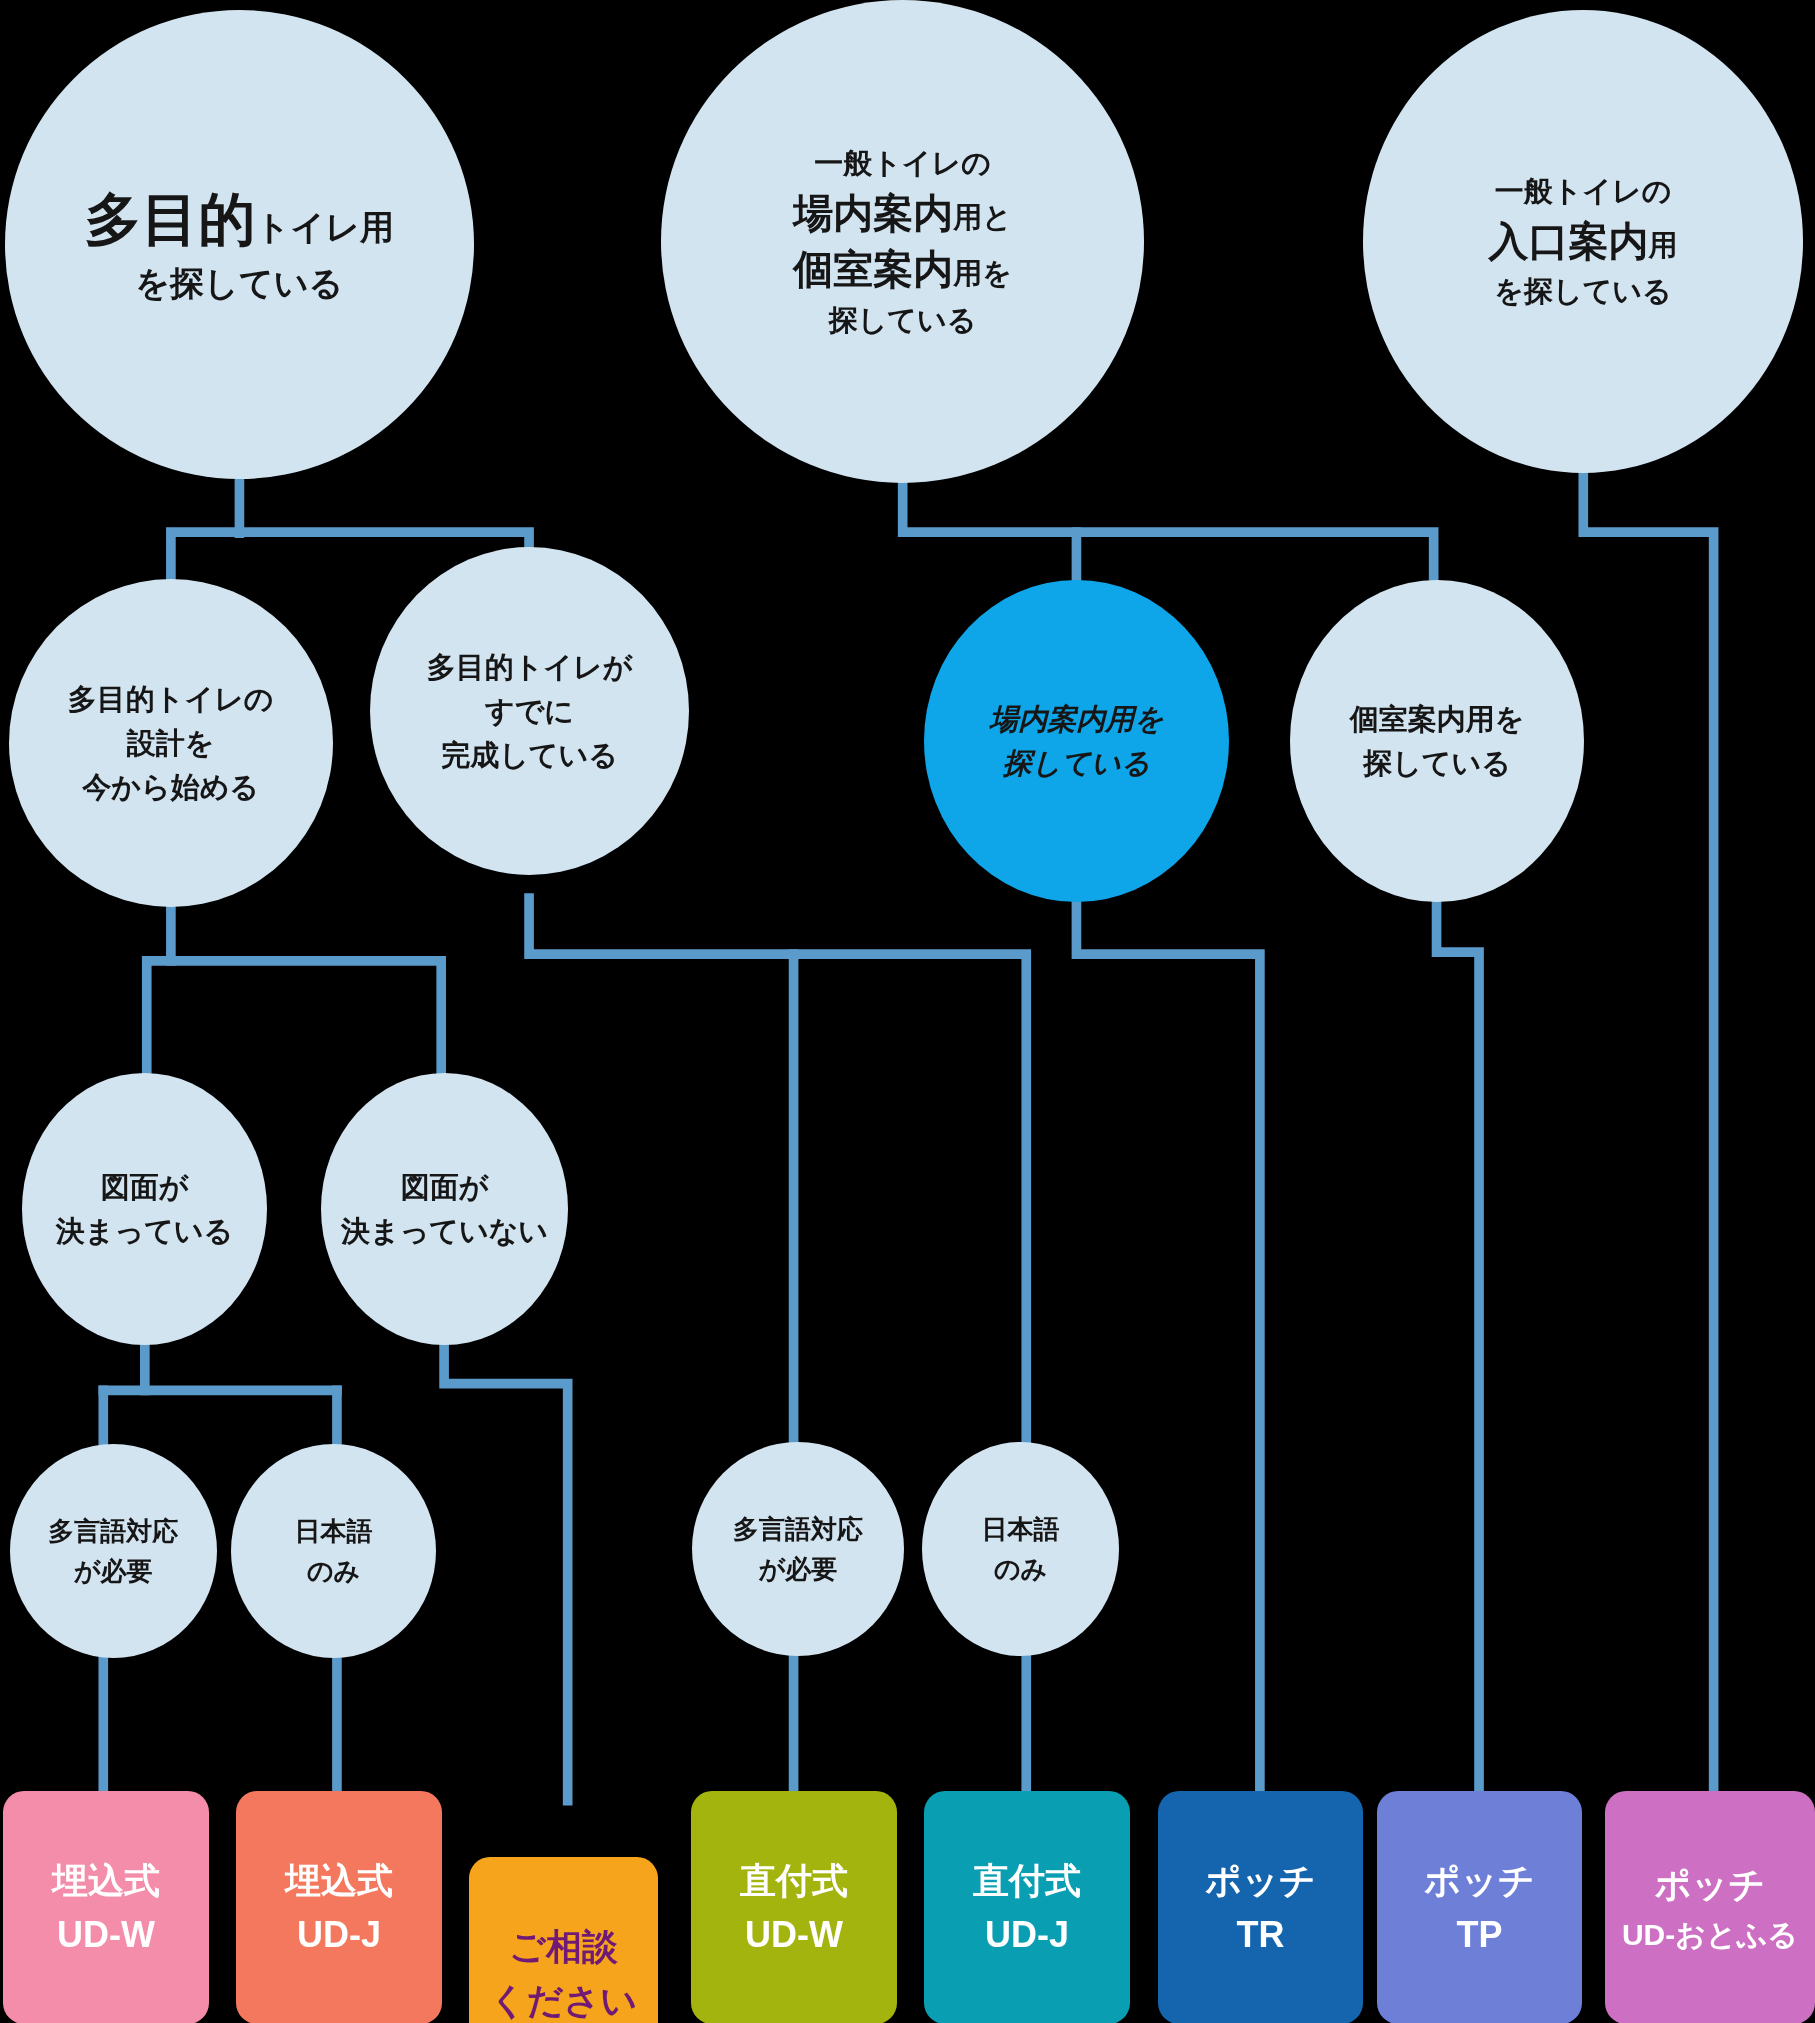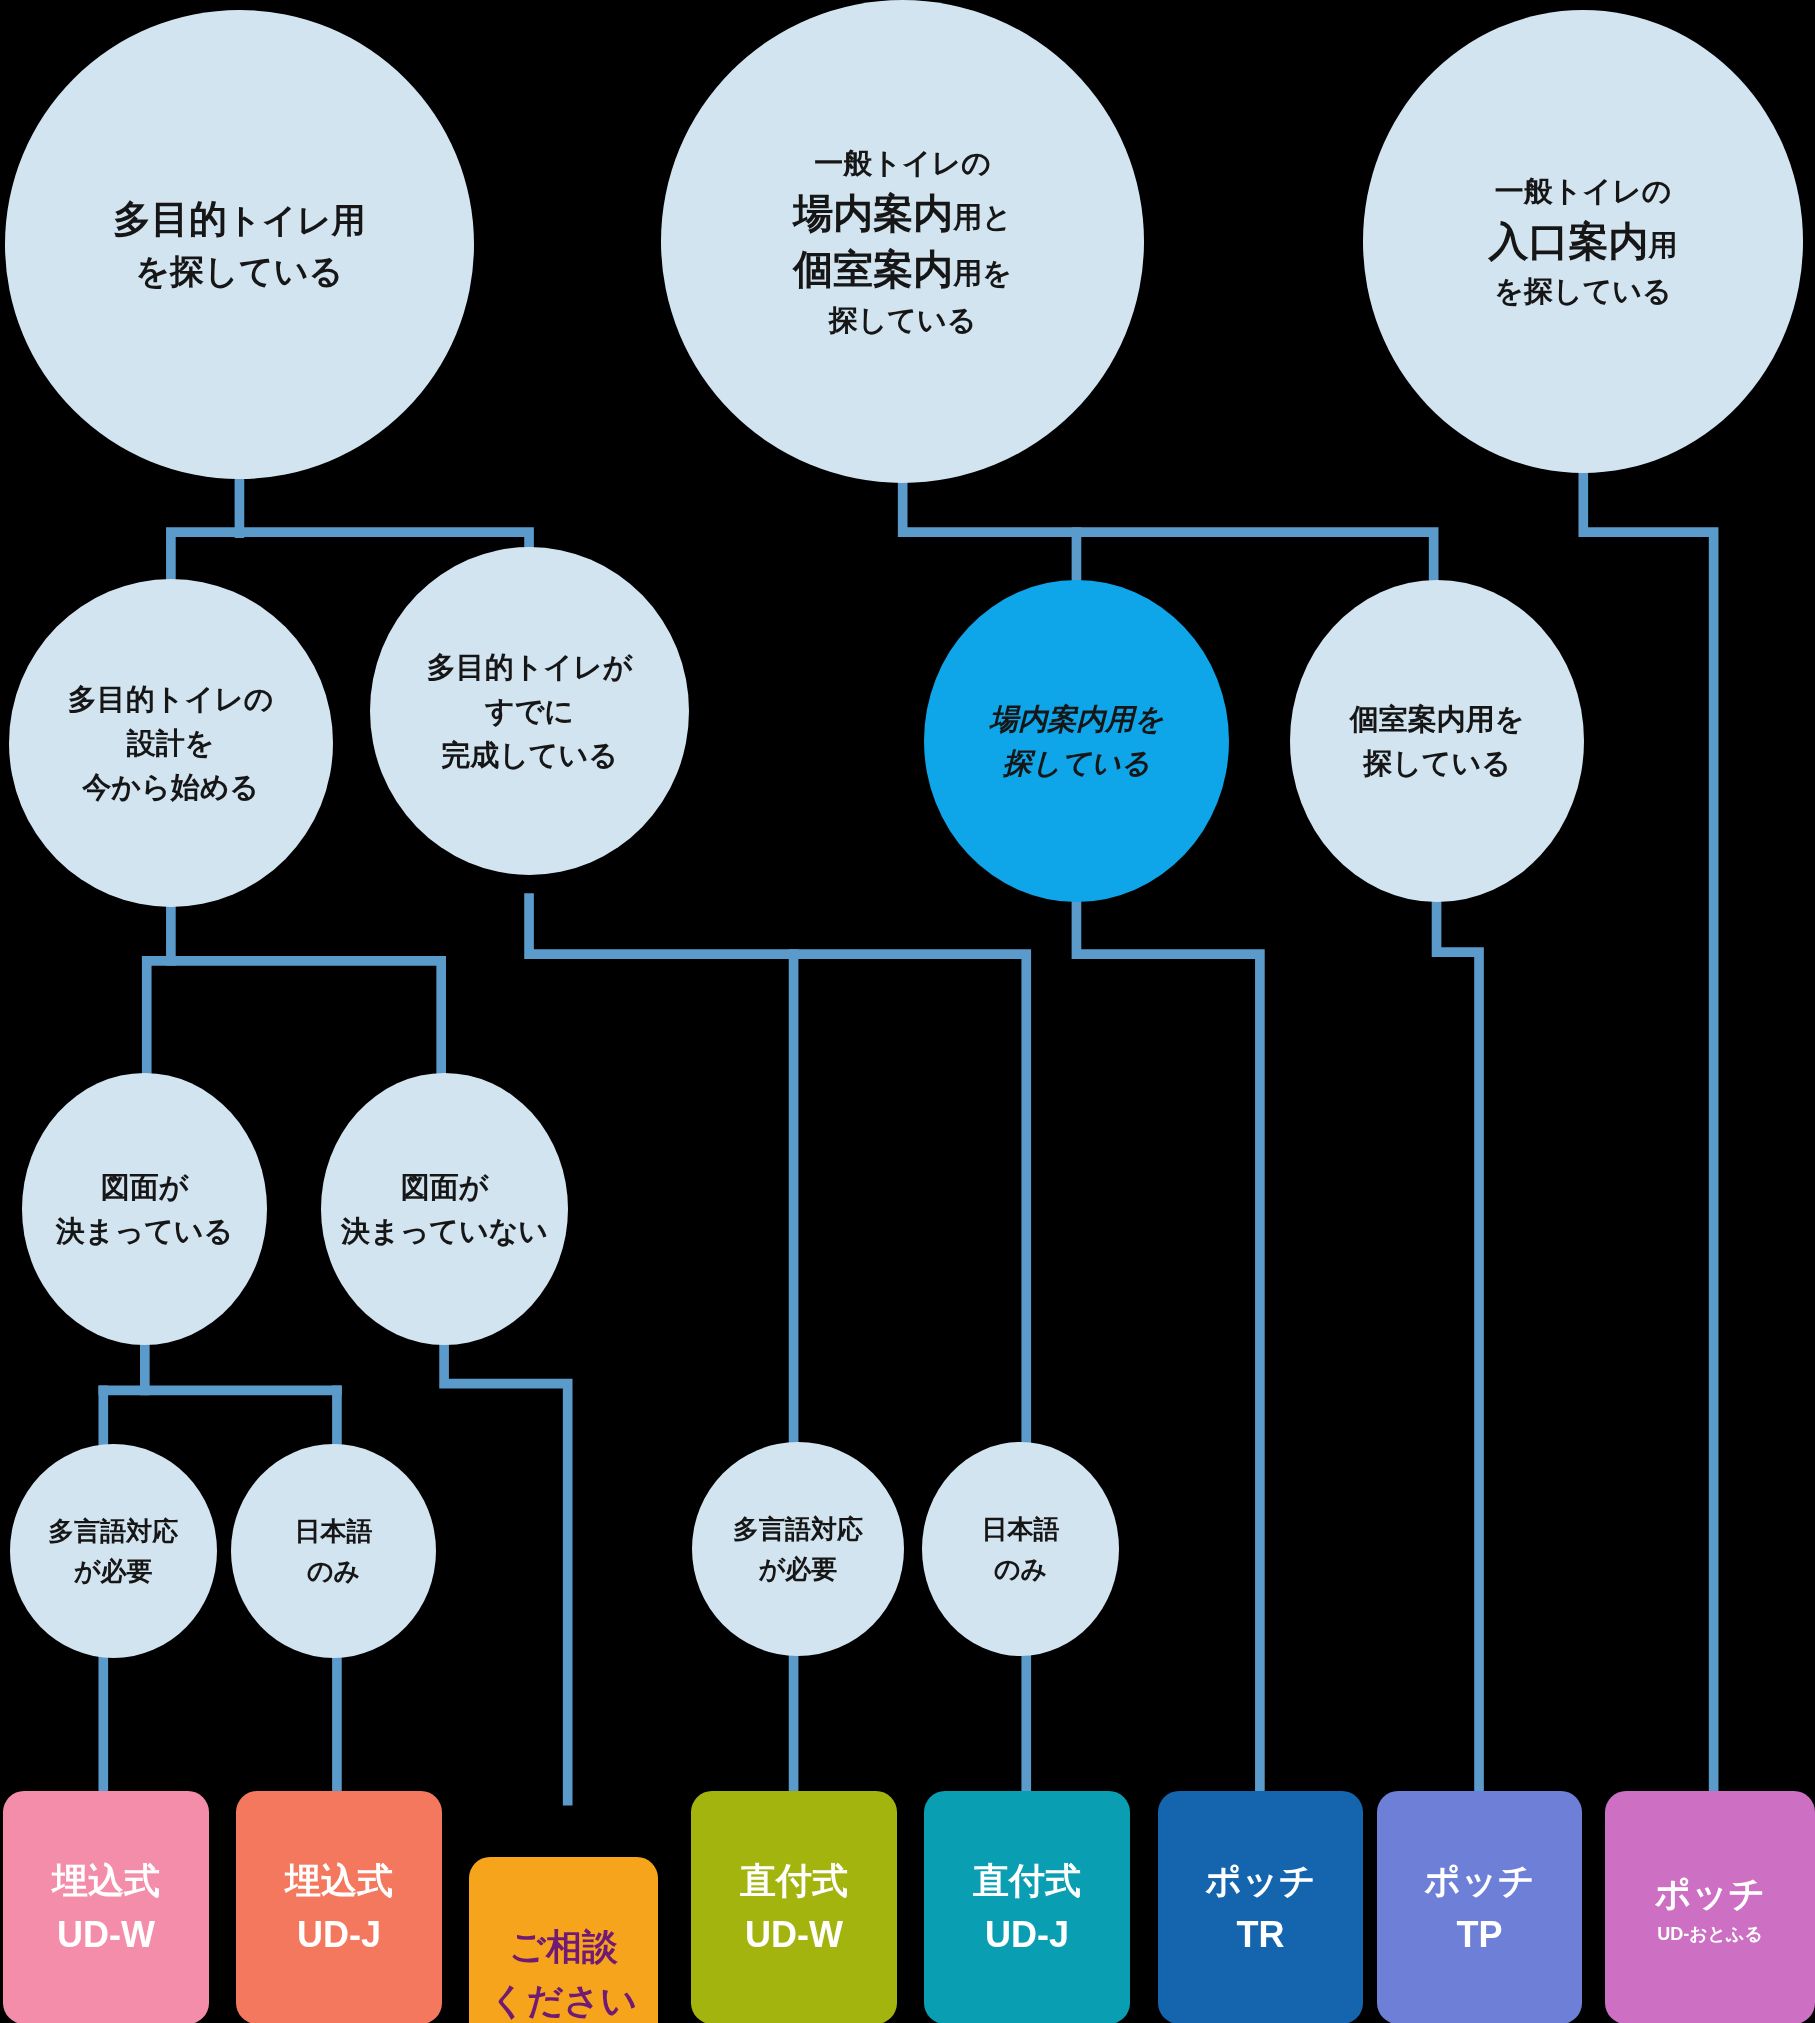--- a/index.html
+++ b/index.html
@@ -7,32 +7,32 @@
     position:relative;width:1815px;height:2024px;background:#000000;overflow:hidden;
     font-family:"Liberation Sans","DejaVu Sans",sans-serif;
   }
   svg.edges{position:absolute;left:0;top:0;width:1815px;height:2024px;}
   .node{
     position:absolute;border-radius:50%;
     display:flex;flex-direction:column;align-items:center;justify-content:center;
     text-align:center;font-weight:700;
   }
   .node .line{line-height:1.18;margin:4.8px 0;white-space:nowrap;}
-  .run-xl{font-size:38px;}
+  .run-xl{font-size:57px;}
   .run-lg{font-size:40px;}
   .run-md{font-size:34px;}
   .run-base{font-size:29px;}
   .run-sm{font-size:26px;}
   .box{
     position:absolute;border-radius:21px;
     display:flex;flex-direction:column;align-items:center;justify-content:center;
     text-align:center;font-weight:700;
   }
   .box .bline{line-height:1.5;font-size:36px;white-space:nowrap;}
-  .box .bline.small{font-size:18px;}
+  .box .bline.small{font-size:30px;}
 </style>
 </head>
 <body>
 
 <div class="canvas">
   <svg class="edges" id="edges-svg" viewBox="0 0 1880 2096">
       <polyline points="248,478 248,557" fill="none" stroke="#5b9bcb" stroke-width="10" stroke-linejoin="miter"></polyline>
       <polyline points="177,618 177,551 548,551 548,618" fill="none" stroke="#5b9bcb" stroke-width="10" stroke-linejoin="miter"></polyline>
       <polyline points="935,478 935,551 1485,551 1485,618" fill="none" stroke="#5b9bcb" stroke-width="10" stroke-linejoin="miter"></polyline>
       <polyline points="1115,546 1115,618" fill="none" stroke="#5b9bcb" stroke-width="10" stroke-linejoin="miter"></polyline>

